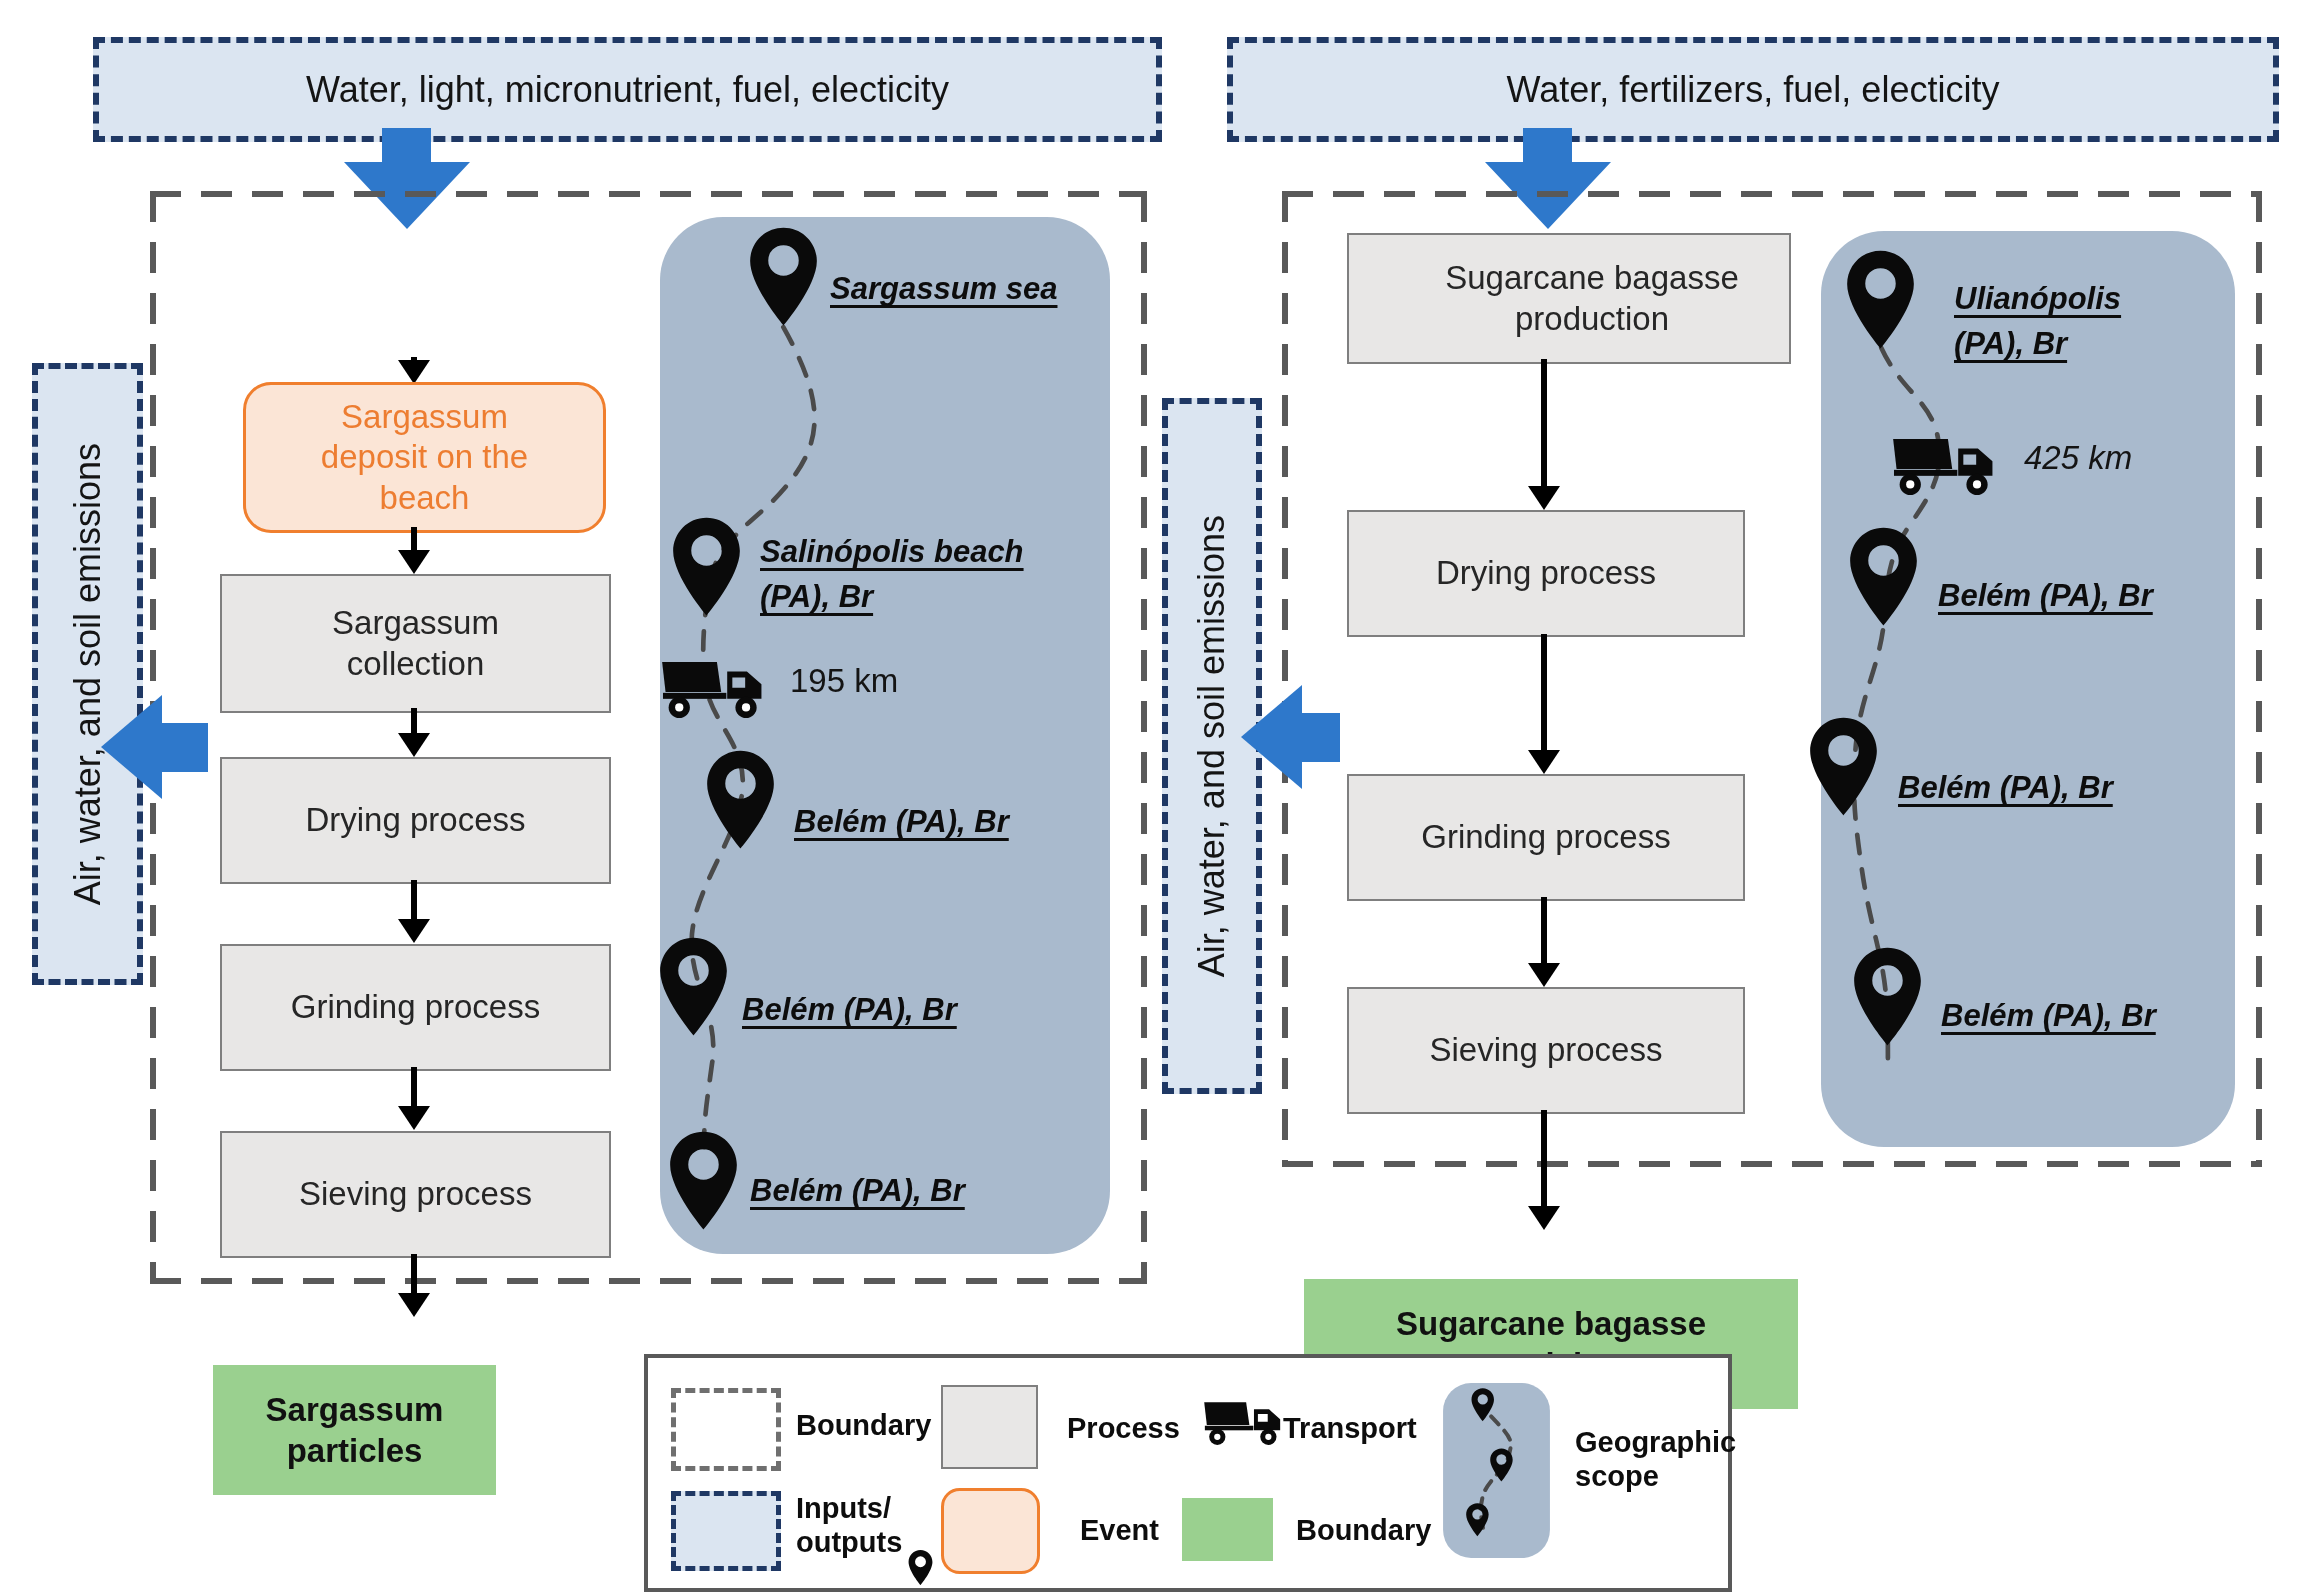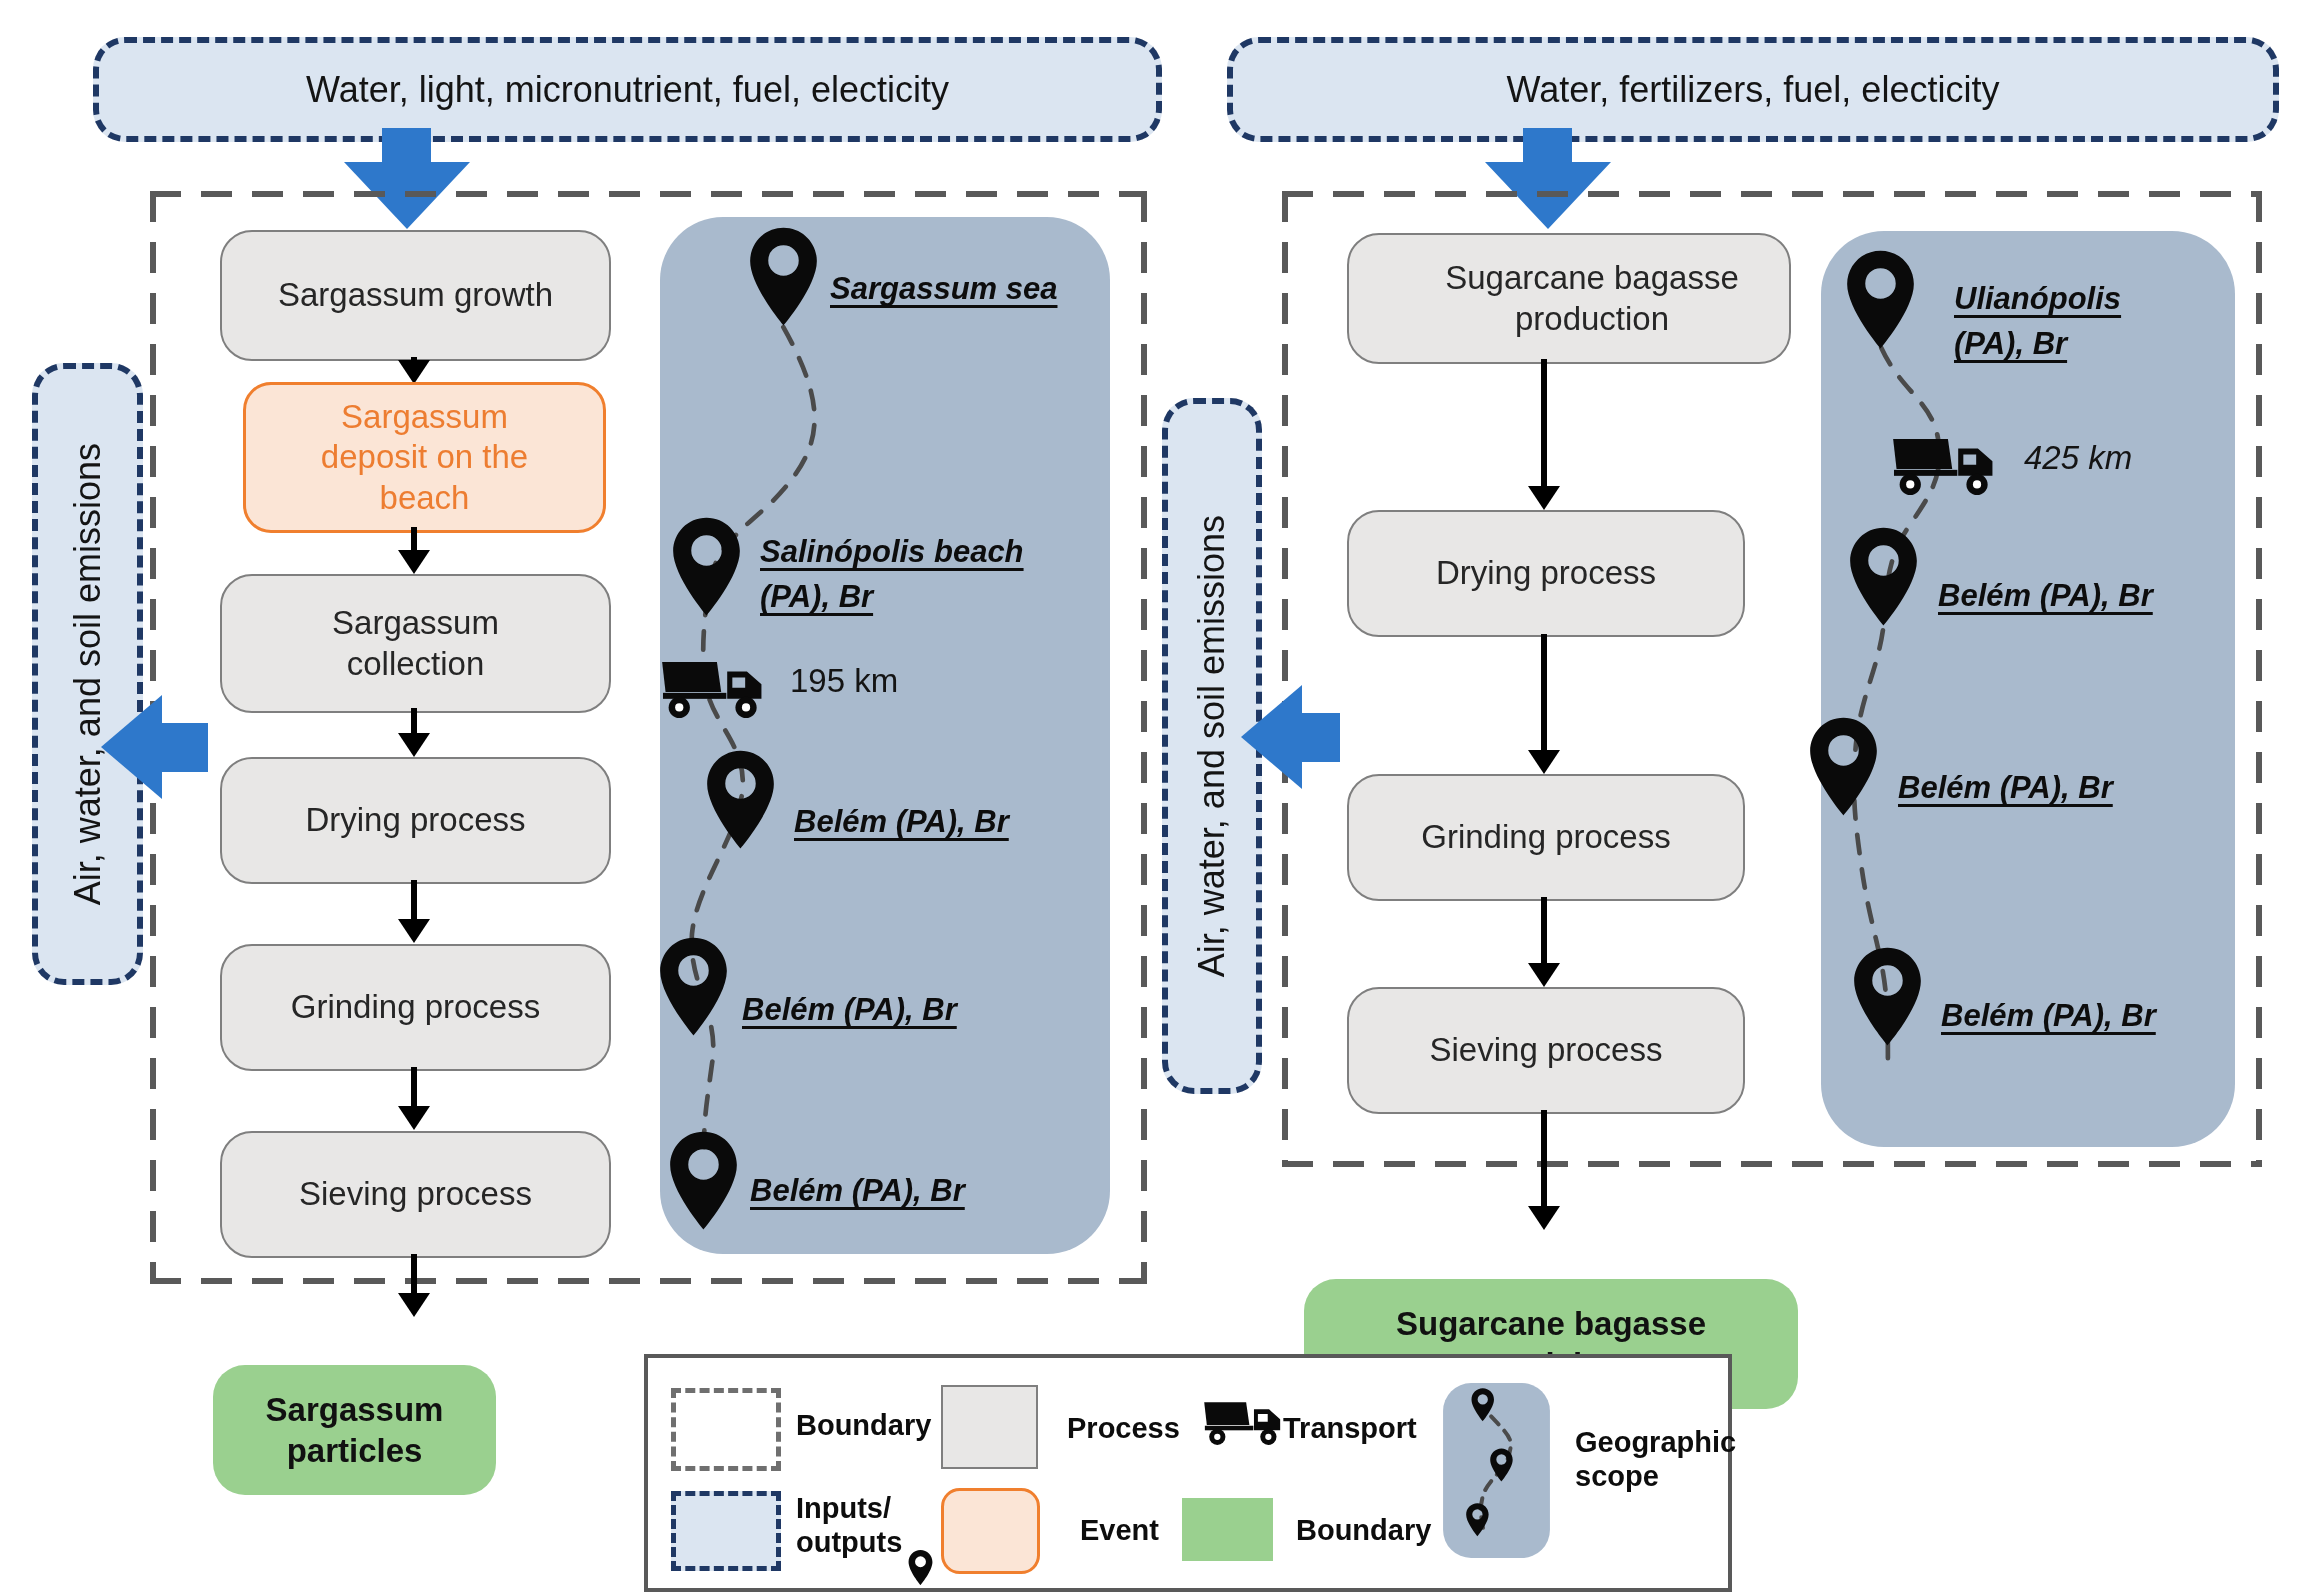--- a/index.html
+++ b/index.html
@@ -1,21 +1,21 @@
 <!DOCTYPE html>
 <html style="font-size:10.7px"><head>
 <meta charset="utf-8">
 <style>
   html,body{margin:0;padding:0;background:#ffffff;}
   #stage{
     position:relative;width:2307px;height:1594px;background:#ffffff;
     font-family:"Liberation Sans", sans-serif;color:#1a1a1a;overflow:hidden;
   }
   .abs{position:absolute;}
-  .flex-c{display:flex;align-items:center;justify-content:center;text-align:center;border-radius:32px;}
+  .flex-c{display:flex;align-items:center;justify-content:center;text-align:center;}
 
   
   .input-box{
     background:#dbe5f1;border:6px dashed #1f3864;
     font-size:36px;color:#141414;
   }
   
   .emis-box{
     background:#dbe5f1;border:6px dashed #1f3864;
     font-size:36px;color:#141414;
@@ -109,23 +109,20 @@
   <div class="abs vdash" style="left:1141px;top:191px;height:1092px;"></div>
 
   <div class="abs emis-box flex-c" style="left:32px;top:363px;width:99px;height:610px;">
     <span class="emis-text">Air, water, and soil emissions</span>
   </div>
   <div class="abs bleft" style="left:101px;top:695px;width:107px;height:104px;">
     <div class="head"></div>
       <div class="shaft"></div>
   </div>
 
-  <div class="abs process flex-c" style="left:220px;top:230px;width:387px;height:127px;">
-    <span>Sargassum growth</span>
-  </div>
   <div class="abs karrow" style="left:398px;top:357px;height:27px;">
       <div class="kshaft"></div>
       <div class="khead"></div>
     </div>
 
   <div class="abs event flex-c" style="left:243px;top:382px;width:357px;height:145px;">
     <span style="max-width:247px;">Sargassum deposit on the beach</span>
   </div>
   <div class="abs karrow" style="left:398px;top:527px;height:47px;">
       <div class="kshaft"></div>

